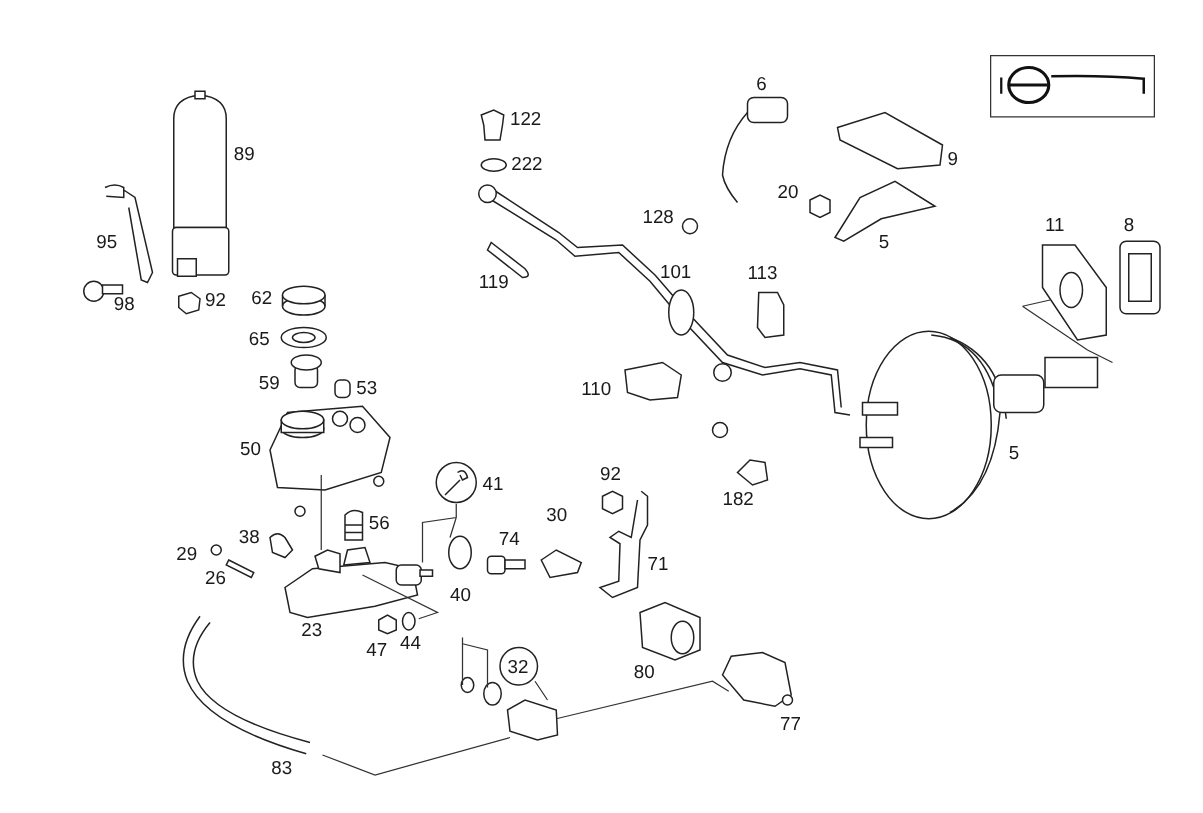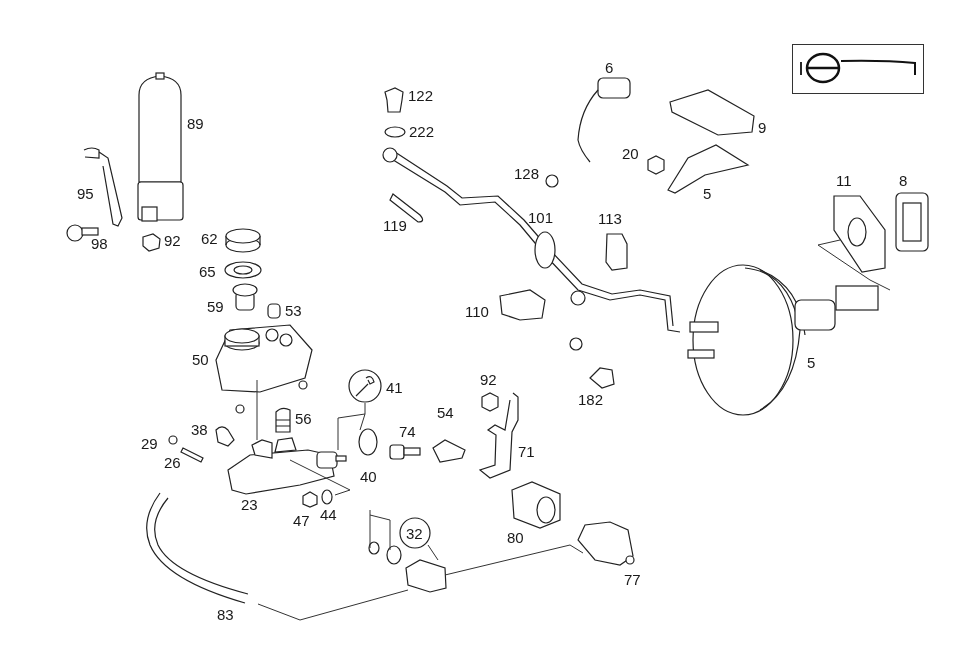--- a/index.html
+++ b/index.html
@@ -248,21 +248,21 @@
   <span class="lbl" style="left:295px;top:411px">56</span>
   <span class="lbl" style="left:386px;top:380px">41</span>
   <span class="lbl" style="left:191px;top:422px">38</span>
   <span class="lbl" style="left:141px;top:436px">29</span>
   <span class="lbl" style="left:164px;top:455px">26</span>
   <span class="lbl" style="left:241px;top:497px">23</span>
   <span class="lbl" style="left:360px;top:469px">40</span>
   <span class="lbl" style="left:293px;top:513px">47</span>
   <span class="lbl" style="left:320px;top:507px">44</span>
   <span class="lbl" style="left:399px;top:424px">74</span>
-  <span class="lbl" style="left:437px;top:405px">54</span>
+  <span class="lbl" style="left:437px;top:405px">30</span>
   <span class="lbl" style="left:480px;top:372px">92</span>
   <span class="lbl" style="left:518px;top:444px">71</span>
   <span class="lbl" style="left:507px;top:530px">80</span>
   <span class="lbl" style="left:406px;top:526px">32</span>
   <span class="lbl" style="left:624px;top:572px">77</span>
   <span class="lbl" style="left:217px;top:607px">83</span>
   <span class="lbl" style="left:408px;top:88px">122</span>
   <span class="lbl" style="left:409px;top:124px">222</span>
   <span class="lbl" style="left:383px;top:218px">119</span>
   <span class="lbl" style="left:528px;top:210px">101</span>

